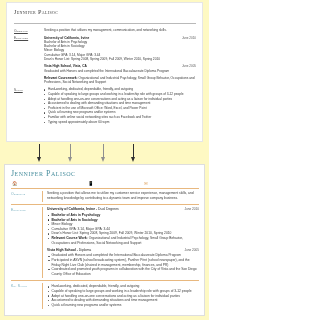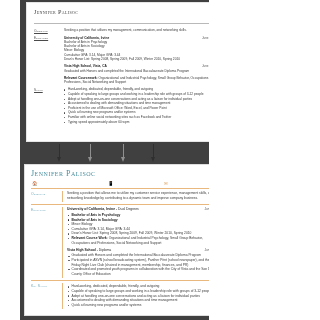--- a/index.html
+++ b/index.html
@@ -2,21 +2,21 @@
 <html><head>
 <meta charset="utf-8">
 <style>
   html,body{margin:0;padding:0;}
   body{
     width:209px;height:320px;overflow:hidden;
     background:#ffffff;
     font-family:"Liberation Sans", sans-serif;
     -webkit-font-smoothing:none;
   }
-  .page{position:relative;width:209px;height:320px;background:#404040;margin-left:20px;}
+  .page{position:relative;width:209px;height:320px;background:#fef9c3;}
 
   
   .resume-before{
     position:absolute;left:6px;top:2px;width:197px;height:140px;
     background:#ffffff;
     border:1px solid #e6e6e6;
     box-sizing:border-box;
     padding:5px 6px 0 7px;
     overflow:hidden;
   }

